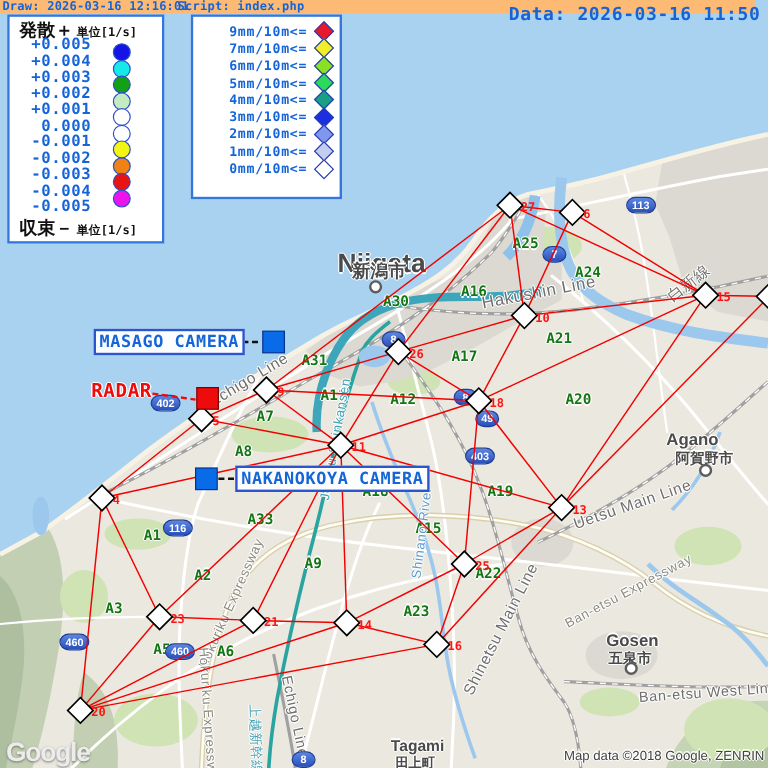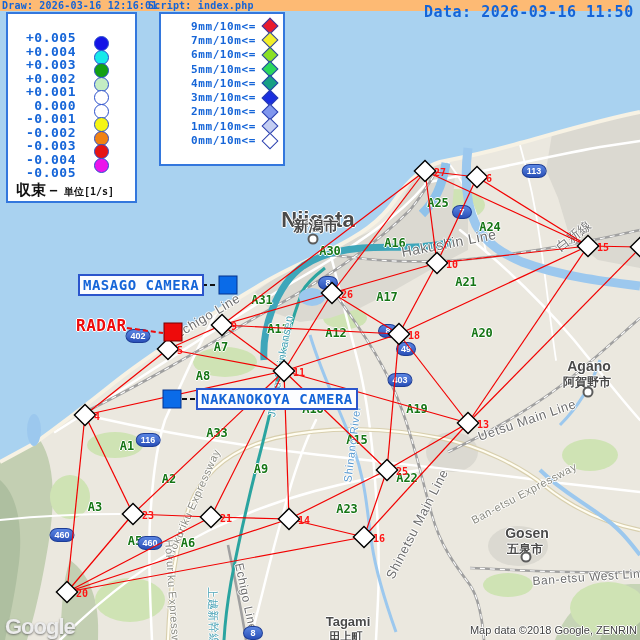--- a/index.html
+++ b/index.html
@@ -162,21 +162,21 @@
       <div class="area" style="left: 407px; top: 478px;">A22</div>
       <div class="area" style="left: 347px; top: 509px;">A23</div>
       <div class="area" style="left: 490px; top: 227px;">A24</div>
       <div class="area" style="left: 438px; top: 203px; text-align: center;">A25</div>
       <div class="area" style="left: 330px; top: 251px;">A30</div>
       <div class="area" style="left: 262px; top: 300px;">A31</div>
       <div class="area" style="left: 217px; top: 433px;">A33</div>
       <div class="city-en" style="left: 318px; top: 220px; font-size: 22px;">Niigata</div>
       <div class="city-ja" style="left: 316px; top: 226px; font-size: 15px;">新潟市</div>
       <div class="citydot" style="left: 313px; top: 239px;"></div>
-      <div class="city-en" style="left: 589px; top: 366px; font-size: 14px;">Agano</div>
+      <div class="city-en" style="left: 577px; top: 366px; font-size: 14px;">Agano</div>
       <div class="city-ja" style="left: 587px; top: 382px; font-size: 12px;">阿賀野市</div>
       <div class="citydot" style="left: 588px; top: 392px;"></div>
       <div class="city-en" style="left: 527px; top: 533px; font-size: 14px;">Gosen</div>
       <div class="city-ja" style="left: 525px; top: 549px; font-size: 12px;">五泉市</div>
       <div class="citydot" style="left: 526px; top: 557px;"></div>
       <div class="city-en" style="left: 348px; top: 621px; font-size: 13px;">Tagami</div>
       <div class="city-ja" style="left: 346px; top: 636px; font-size: 11px;">田上町</div>
       <div class="transit" style="left: 207px; top: 316px; font-size: 13px; color: rgb(110, 110, 110); transform: translate(-50%, -50%) rotate(-31deg);">Echigo Line</div>
       <div class="transit" style="left: 246px; top: 597px; font-size: 12px; color: rgb(110, 110, 110); transform: translate(-50%, -50%) rotate(78deg);">Echigo Line</div>
       <div class="transit" style="left: 449px; top: 243px; font-size: 14px; color: rgb(110, 110, 110); transform: translate(-50%, -50%) rotate(-11deg);">Hakushin Line</div>
@@ -304,20 +304,23 @@
     <span>NAKANOKOYA CAMERA</span>
   </div>
 
   <div id="topbar">
     <span class="hdrtext" style="left:2px">Draw: 2026-03-16 12:16:01</span>
     <span class="hdrtext" style="left:148px">Script: index.php</span>
   </div>
   <div id="datatime">Data: 2026-03-16 11:50</div>
 
   <div id="legend-div" class="legendbox">
+    <div class="lg1head">
+      <span class="lg1title">発散＋</span><span class="lg1unit">単位[1/s]</span>
+    </div>
     <div class="lg1rows">
         <div class="lg1row">+0.005</div>
         <div class="lg1row">+0.004</div>
         <div class="lg1row">+0.003</div>
         <div class="lg1row">+0.002</div>
         <div class="lg1row">+0.001</div>
         <div class="lg1row">0.000</div>
         <div class="lg1row">-0.001</div>
         <div class="lg1row">-0.002</div>
         <div class="lg1row">-0.003</div>

